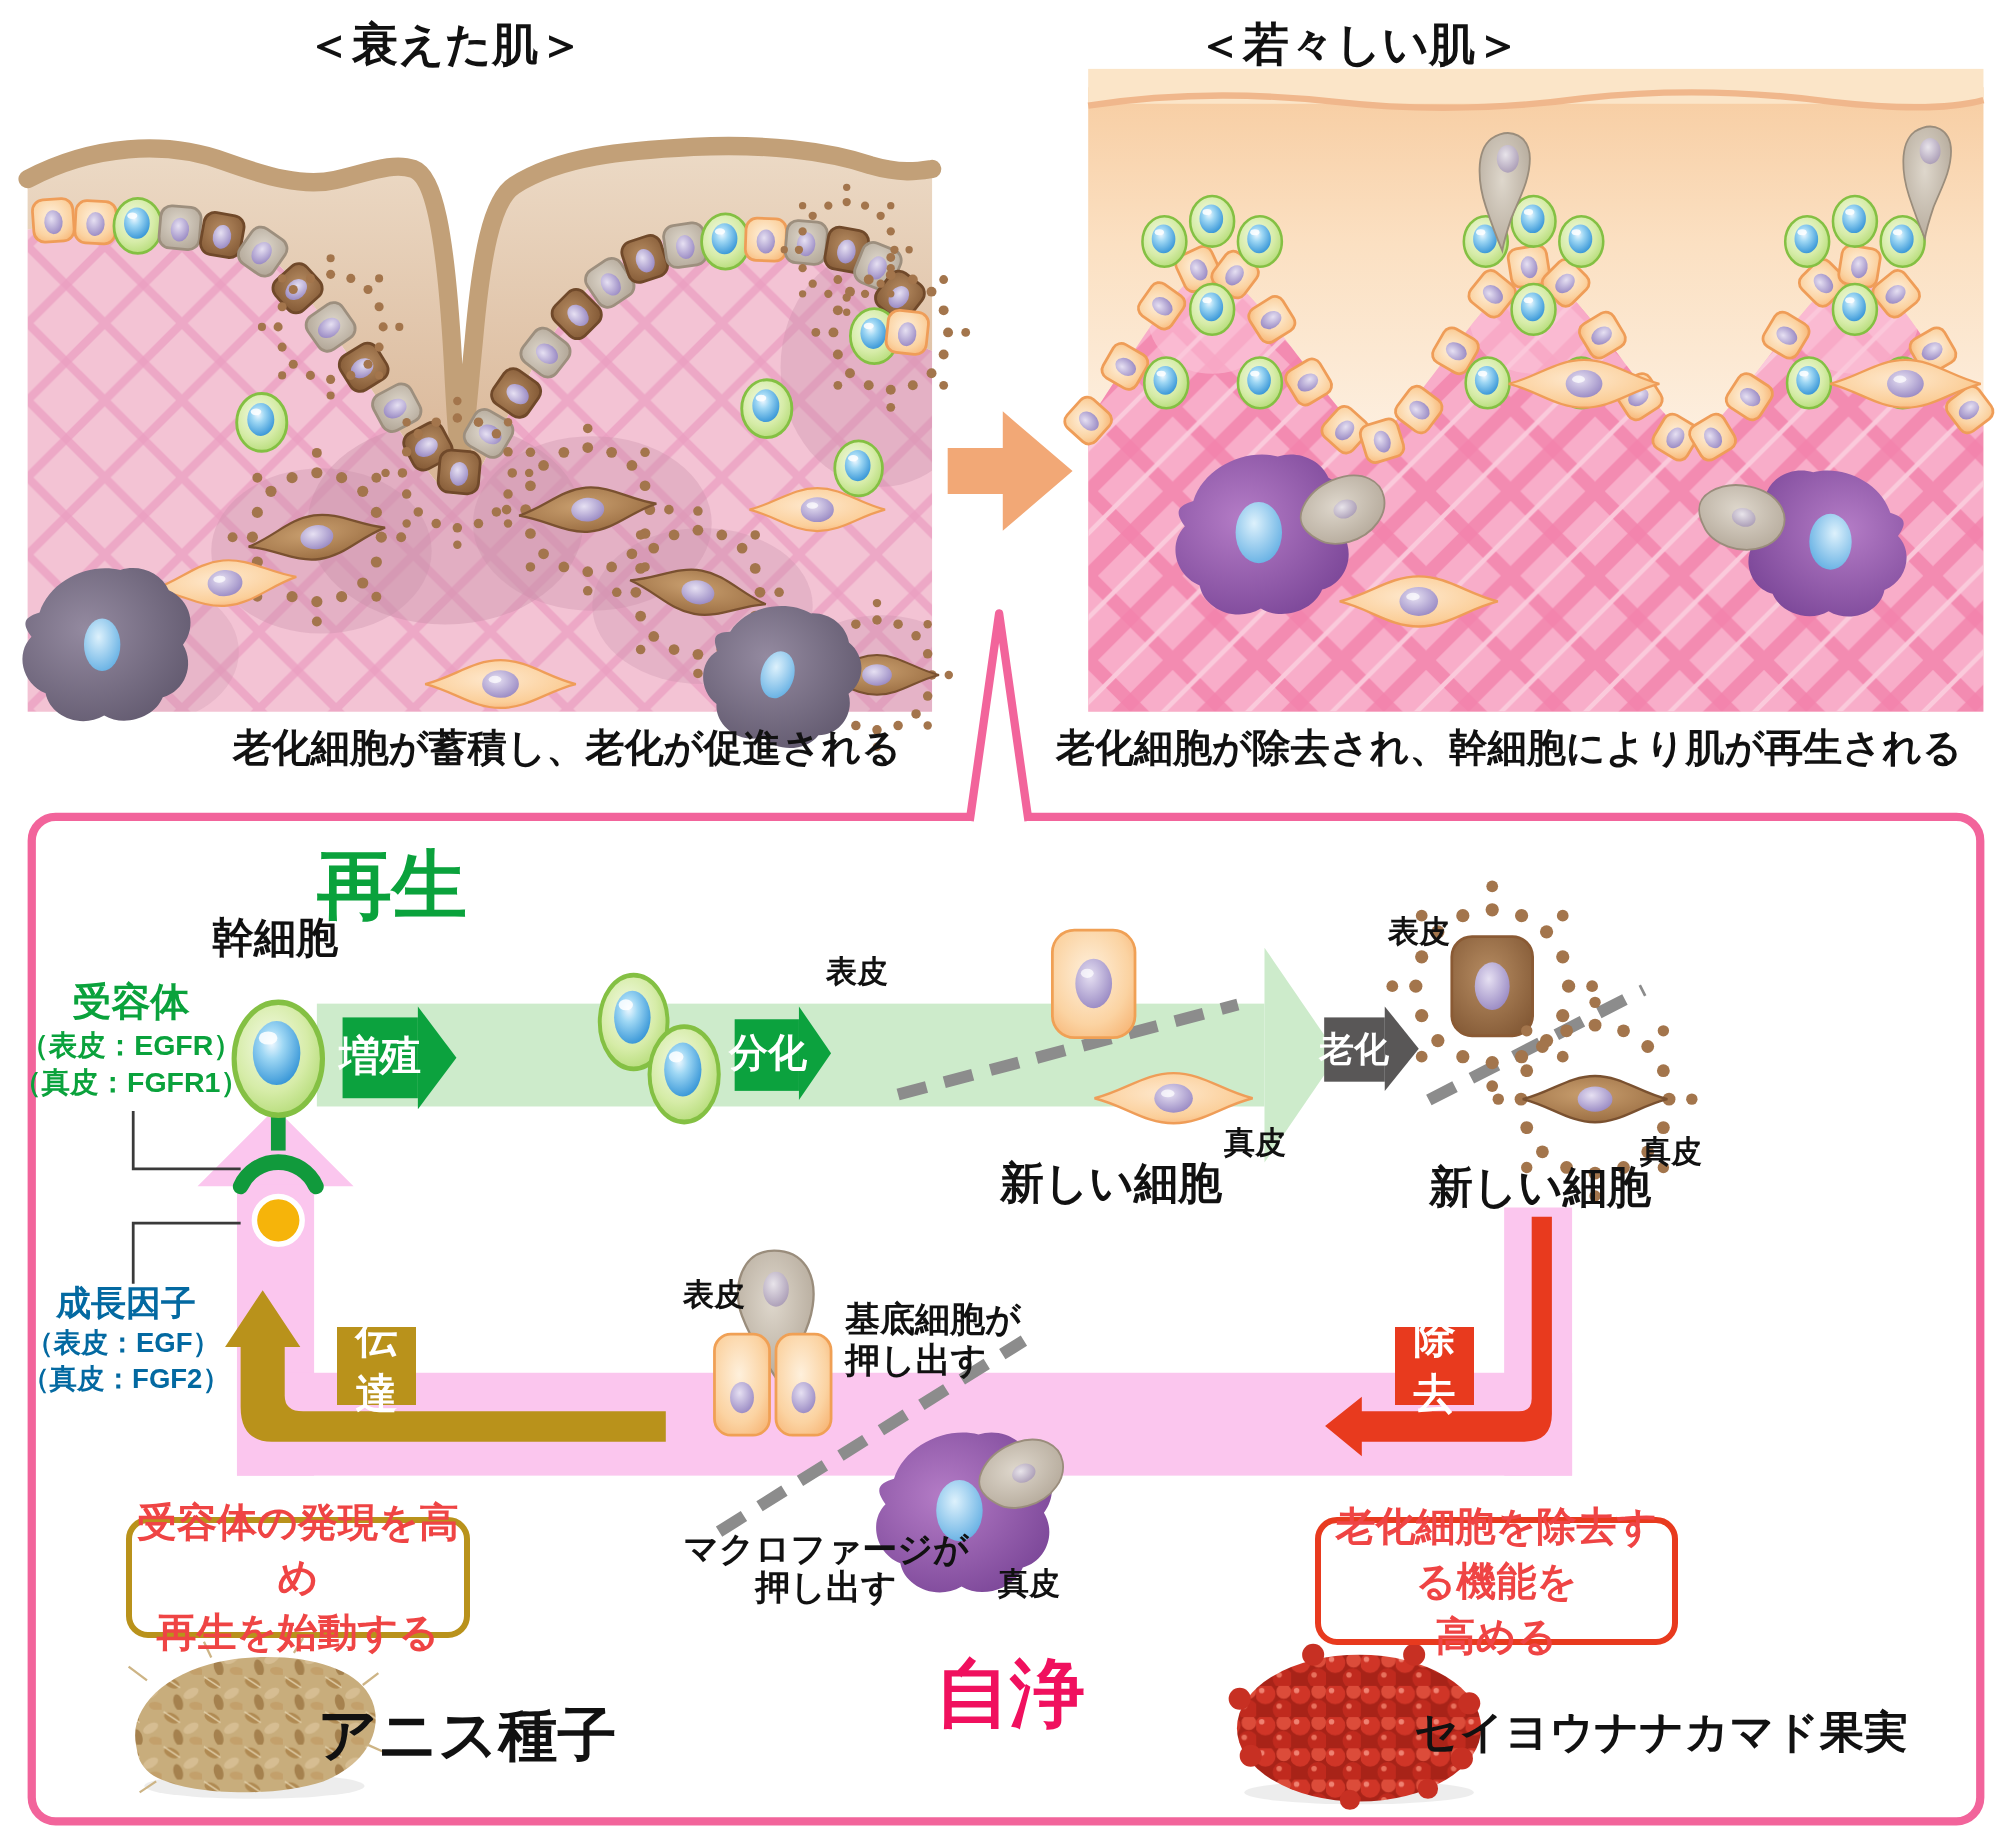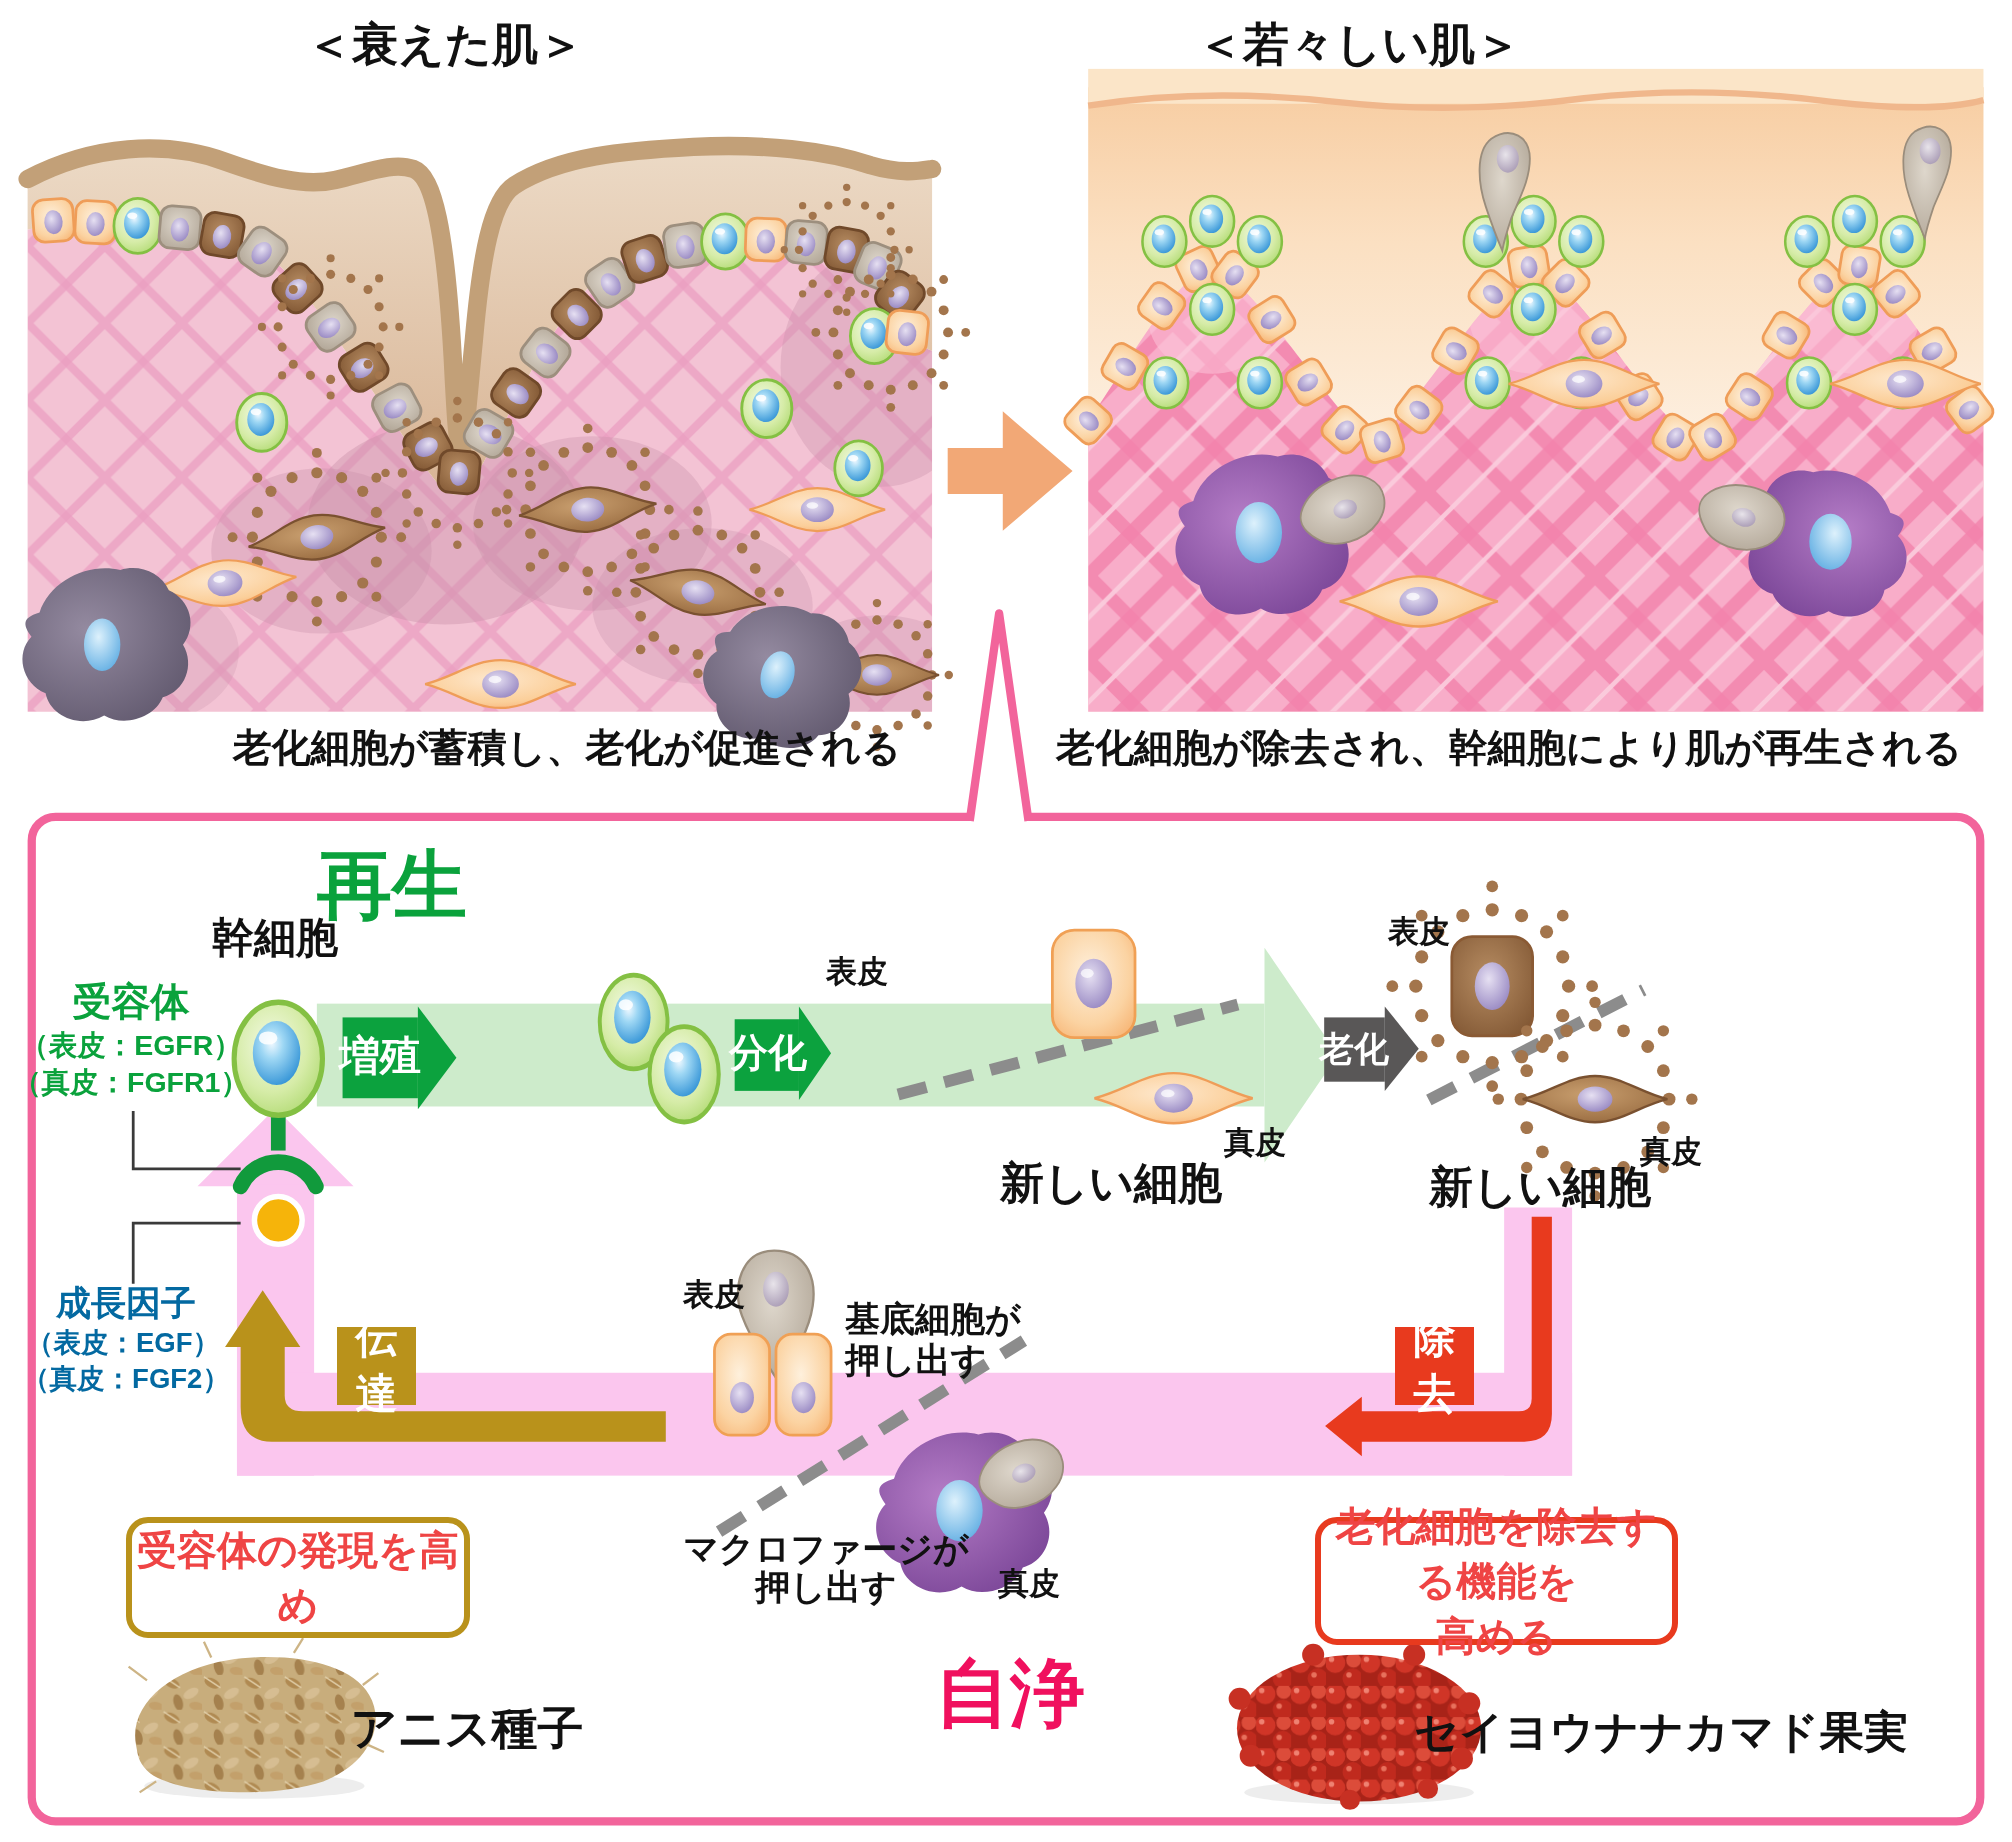--- a/index.html
+++ b/index.html
@@ -622,24 +622,25 @@
 <div class="lbl" style="left:714px;top:1278px;font-size:31px;">表皮</div>
 <div class="lbl la" style="left:845px;top:1300px;font-size:35px;">基底細胞が</div>
 <div class="lbl la" style="left:845px;top:1341px;font-size:35px;">押し出す</div>
 
 <div class="lbl" style="left:826px;top:1530px;font-size:35px;">マクロファージが</div>
 <div class="lbl" style="left:826px;top:1568px;font-size:35px;">押し出す</div>
 <div class="lbl" style="left:1029px;top:1567px;font-size:31px;">真皮</div>
 
 <div class="notebox nb-gold" style="left:126px;top:1517px;width:332px;height:109px;font-size:40px;line-height:55px;">
   <span>受容体の発現を高め</span>
+      <span>再生を始動する</span>
     </div>
 <div class="notebox nb-red" style="left:1315px;top:1517px;width:351px;height:116px;font-size:40px;line-height:55px;">
   <span>老化細胞を除去する機能を</span>
       <span>高める</span>
     </div>
 
 <div class="lbl magenta" style="left:1010px;top:1653px;font-size:75px;">自浄</div>
-<div class="lbl" style="left:467px;top:1704px;font-size:46px;">アニス種子</div>
+<div class="lbl" style="left:467px;top:1704px;font-size:59px;">アニス種子</div>
 <div class="lbl" style="left:1661px;top:1708px;font-size:44px;">セイヨウナナカマド果実</div>
 
 </div>
 
 
 </body></html>

